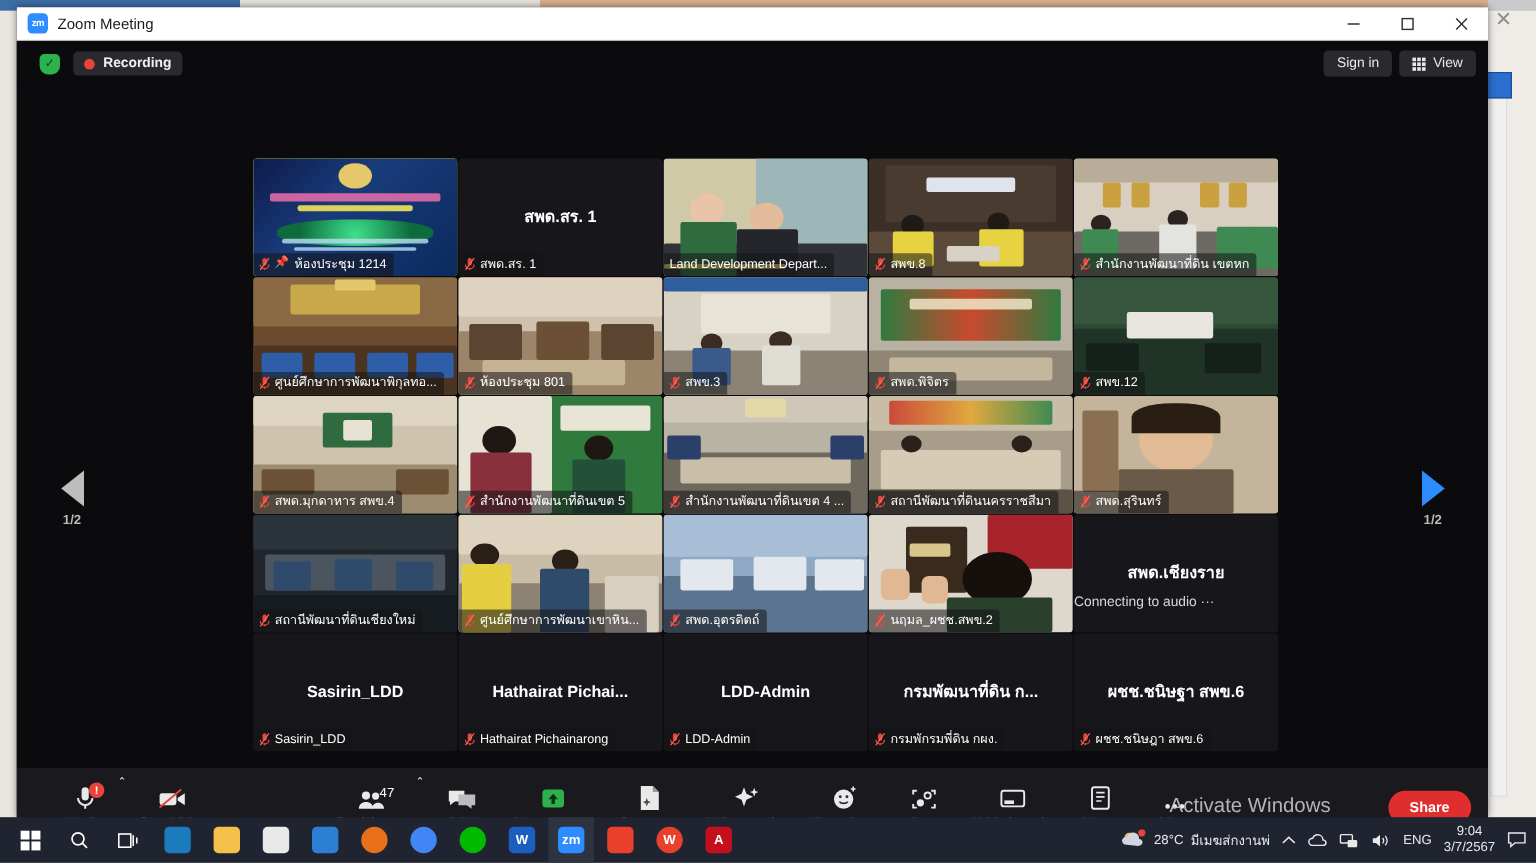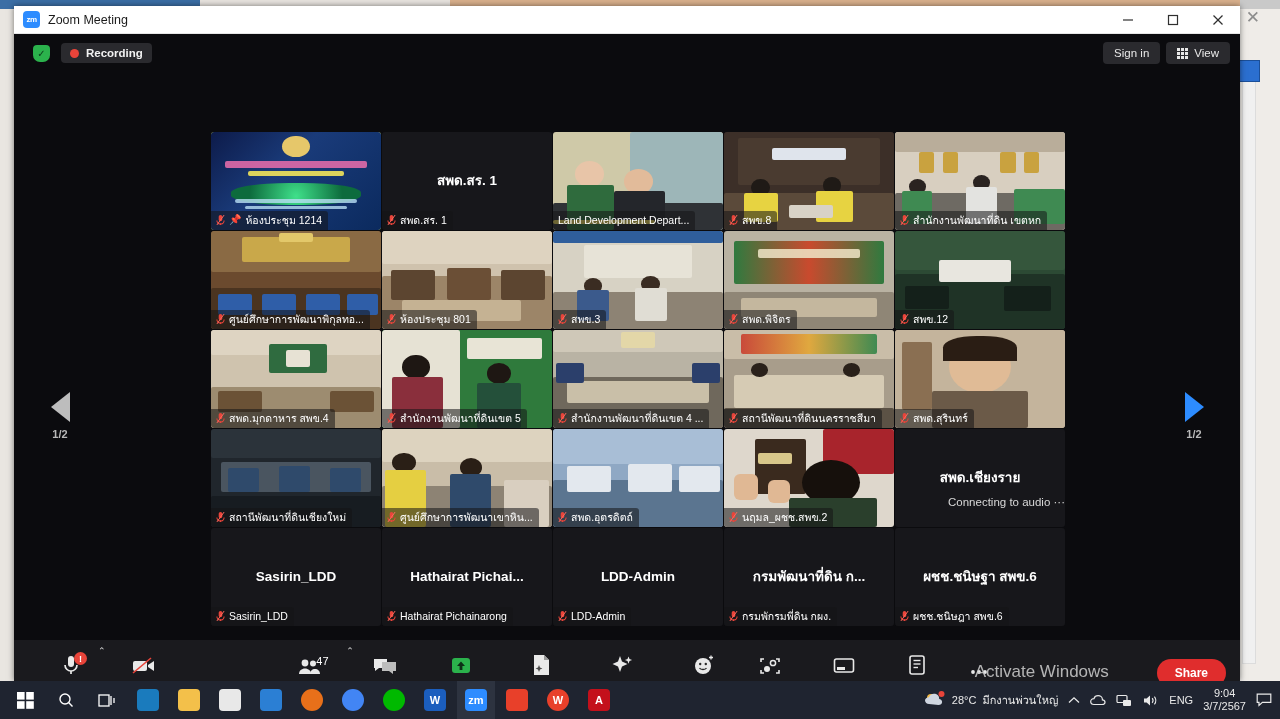--- a/index.html
+++ b/index.html
@@ -109,21 +109,21 @@
     background: #17171b; border-radius: 3px;
   }
   .tile.speaking { outline: 2px solid #d9e24b; outline-offset:-2px; }
   .tile-photo { position:absolute; inset:0; }
   .tile-name-center {
     position:absolute; left:0; right:0; top:50%; transform:translateY(-55%);
     text-align:center; color:#ffffff; font-size:13.5px; font-weight:bold;
   }
   .tile-sub-center {
     position:absolute; left:0; right:0; top:50%; margin-top:18px;
-    text-align:right; color:#d8d8d8; font-size:11.5px;
+    text-align:left; color:#d8d8d8; font-size:11.5px;
   }
   .tile-label {
     position:absolute; left:0; bottom:0; max-width:100%;
     display:flex; align-items:center; gap:4px;
     padding:2px 6px 3px 5px;
     background: rgba(20,20,22,.55);
     color:#ffffff; font-size:10.5px; line-height:14px;
     white-space:nowrap; overflow:hidden;
     border-radius:0 3px 0 3px;
   }
@@ -951,21 +951,21 @@
   <div class="tbk-right">
     <div class="wx">
       <span>
         <svg width="22" height="16" viewBox="0 0 22 16">
             <circle cx="7" cy="7" r="4" fill="#f5b942"></circle>
             <path d="M5 13c-2.2 0-4-1.5-4-3.4S2.8 6.2 5 6.2c.6-2 2.6-3.4 5-3.4 2.9 0 5.2 2 5.2 4.6 0 .2 0 .4-.1.6 1.7.2 3 1.4 3 2.9 0 1.7-1.6 3-3.6 3z" fill="#cfd6e0"></path>
             <circle cx="17.5" cy="3" r="3" fill="#e8443a"></circle>
           </svg>
       </span>
       <span>28°C</span>
-      <span>มีกงานพ่วนใหญ่</span>
+      <span>มีเมฆส่กงานพ่</span>
     </div>
     <span class="sys-ic">
       <svg width="12" height="9" viewBox="0 0 12 9">
           <path d="M1 6.5L6 1.8l5 4.7" fill="none" stroke="#e9e9e9" stroke-width="1.3"></path>
         </svg>
     </span>
     <span class="sys-ic">
       <svg width="16" height="12" viewBox="0 0 16 12">
           <path d="M4 10.5c-1.8 0-3.3-1.3-3.3-3S2.2 4.6 4 4.6c.5-1.7 2.1-2.9 4.1-2.9 2.4 0 4.3 1.7 4.3 3.8v.4c1.5.2 2.6 1.2 2.6 2.4 0 1.3-1.3 2.2-2.9 2.2z" fill="none" stroke="#e9e9e9" stroke-width="1.2"></path>
         </svg>

